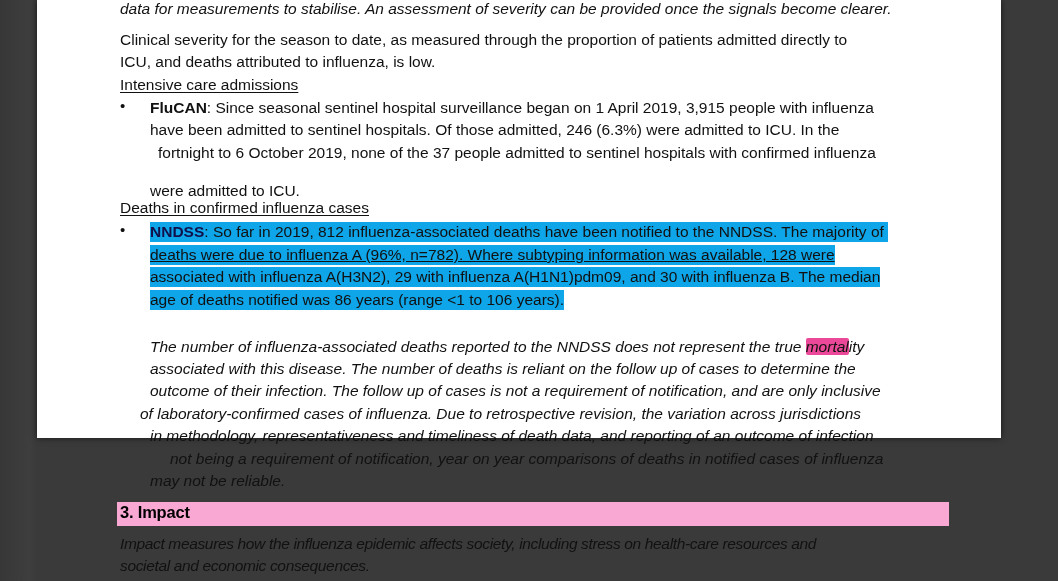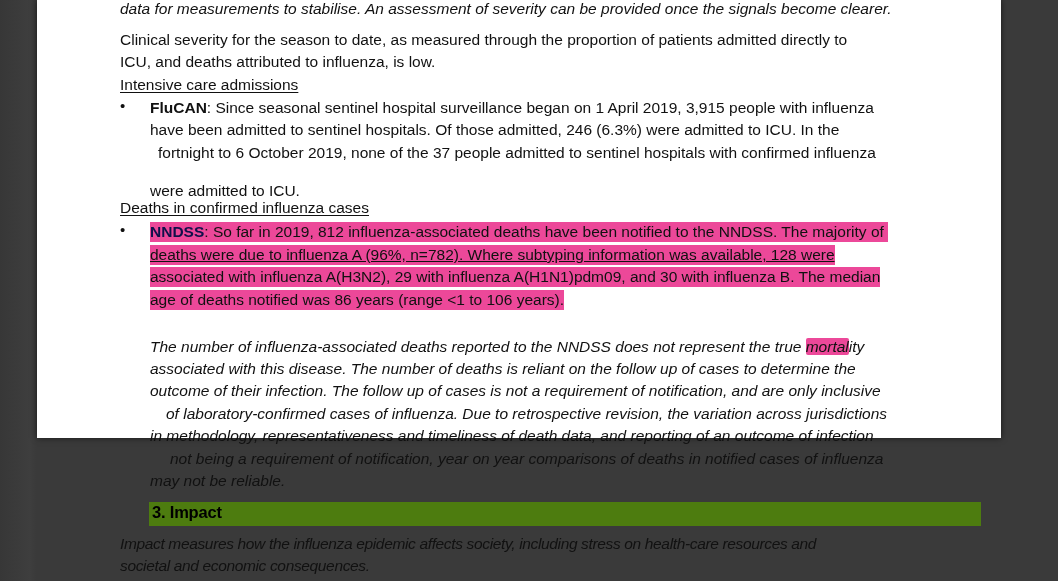--- a/index.html
+++ b/index.html
@@ -17,26 +17,25 @@
     position: absolute; left: 37px; top: 0; width: 964px; height: 438px;
     background: #ffffff;
     box-shadow: 0 0 6px rgba(0,0,0,0.6);
   }
   .content { position: absolute; left: 83px; top: 0; width: 830px; color: #111; font-size: 15.5px; }
   .line { position: absolute; white-space: nowrap; line-height: 22px; height: 22px; }
   .it { font-style: italic; }
   .u { text-decoration: underline; text-underline-offset: 2px; }
   .b { font-weight: bold; }
   .bullet { position: absolute; font-size: 15px; }
-  .sel { background: #ec4899; }
+  .sel { background: #0ea5e9; }
   .hl-green { background: #ec4899; border-radius: 2px; }
   .heading-bar {
     position: absolute; left: 80px; top: 502px; width: 832px; height: 24px;
-    background: #4d7c0f;
-    margin-left: 32px;
+    background: #f9a8d4;
   }
   .heading-text {
     position: absolute; left: 3px; top: 1px; font-weight: bold; font-size: 16.5px;
     font-family: "Liberation Sans Narrow", "Liberation Sans", sans-serif;
     letter-spacing: -0.2px;
   }
   .narrow-it {
     font-style: italic; font-size: 15.5px; letter-spacing: -0.35px;
   }
 </style>
@@ -82,21 +81,21 @@
         <span class="sel" style="padding:1px 0 2px 0;">age of deaths notified was 86 years (range &lt;1 to 106 years).</span>
       </div>
     </div>
 
     <div>
       <div class="line it" style="left:30px; top:336px;">
         <span>The number of influenza-associated deaths reported to the NNDSS does not represent the true </span><span class="hl-green">mortal</span><span>ity</span>
       </div>
       <div class="line it" style="left:30px; top:358px;">associated with this disease. The number of deaths is reliant on the follow up of cases to determine the</div>
       <div class="line it" style="left:30px; top:380px;">outcome of their infection. The follow up of cases is not a requirement of notification, and are only inclusive</div>
-      <div class="line it" style="left:46px; top:403px;">of laboratory-confirmed cases of influenza. Due to retrospective revision, the variation across jurisdictions</div>
+      <div class="line it" style="left:20px; top:403px;">of laboratory-confirmed cases of influenza. Due to retrospective revision, the variation across jurisdictions</div>
       <div class="line it" style="left:30px; top:425px;text-align:right;">in methodology, representativeness and timeliness of death data, and reporting of an outcome of infection</div>
       <div class="line it" style="left:30px; top:448px;margin-left:20px;">not being a requirement of notification, year on year comparisons of deaths in notified cases of influenza</div>
       <div class="line it" style="left:30px; top:470px;">may not be reliable.</div>
     </div>
   </div>
 
   <div class="heading-bar">
     <span class="heading-text">3.  Impact</span>
   </div>
   <div class="content">

